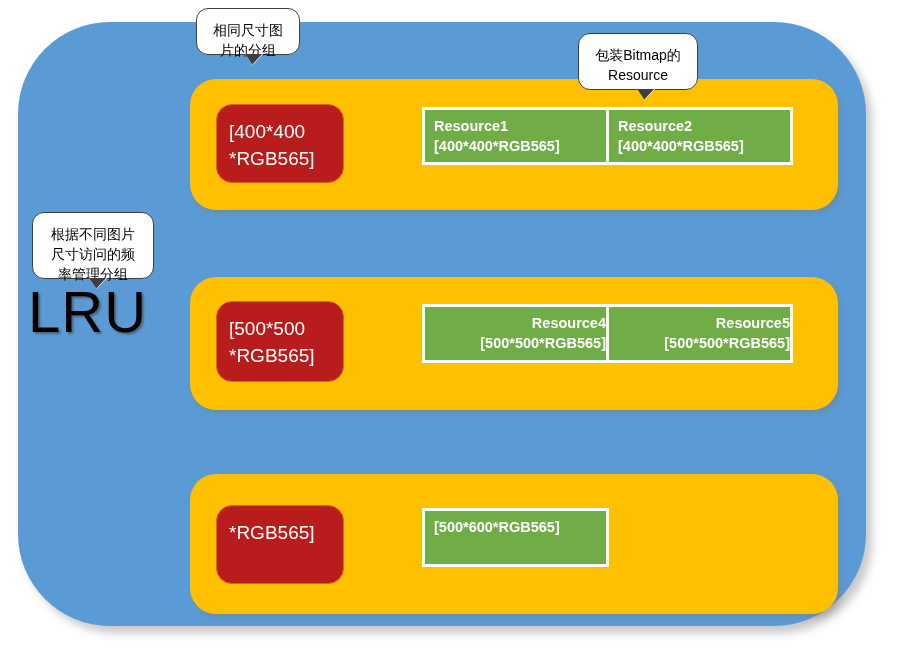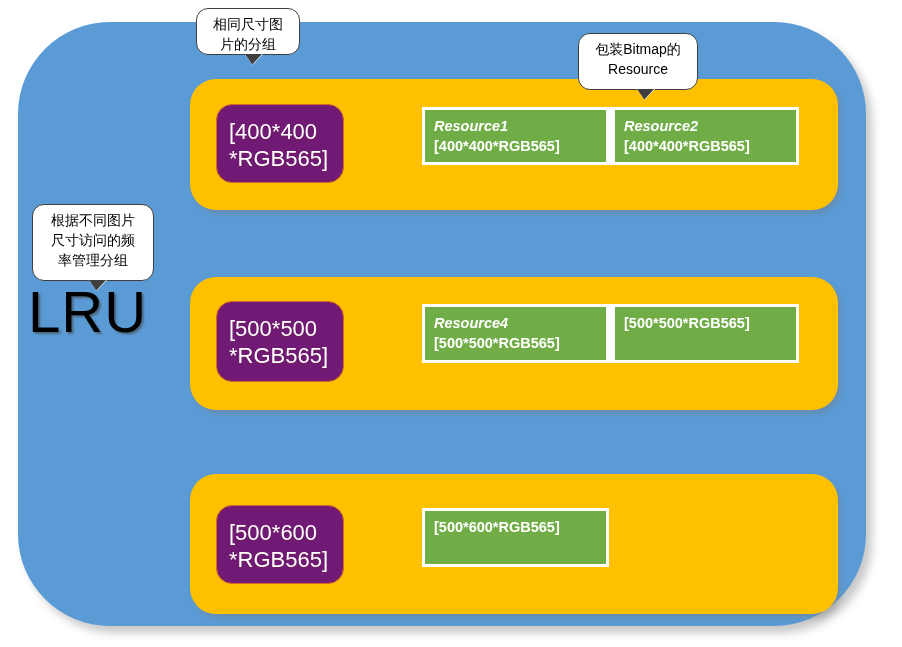--- a/index.html
+++ b/index.html
@@ -53,73 +53,73 @@
   }
   .group-1 { top: 57px;  height: 131px; }
   .group-2 { top: 255px; height: 133px; }
   .group-3 { top: 452px; height: 140px; }
 
   
   .key-box {
     position: absolute;
     left: 26px;
     width: 128px;
-    background: #701a75;
+    background: #b91c1c;
     border: 1px solid #d4671f;
     border-radius: 16px;
     box-sizing: border-box;
     color: #ffffff;
-    font-size: 22px;
+    font-size: 19px;
     line-height: 27px;
     padding: 13px 0 0 12px;
     text-shadow: 0 1px 1px rgba(120,60,10,0.25);
   }
   .key-box-1 { top: 25px; height: 79px; }
   .key-box-2 { top: 24px; height: 81px; padding-left: 12px; }
   .key-box-3 { top: 31px; height: 79px; }
   .key-line { display: block; white-space: nowrap; }
 
   
   .res-strip {
     position: absolute;
     display: flex;
     background: #ffffff;
     border: 3px solid #ffffff;
     box-sizing: border-box;
   }
   .res-strip-1 { left: 232px; top: 28px; height: 58px; }
-  .res-strip-2 { left: 232px; top: 27px; height: 59px; }
+  .res-strip-2 { left: 232px; top: 27px; height: 59px; text-align: right; }
   .res-strip-3 { left: 232px; top: 34px; height: 59px; }
 
   .res-cell {
     background: #70ad47;
     color: #ffffff;
     box-sizing: border-box;
     width: 181px;
     padding: 6px 0 0 9px;
     font-size: 14.5px;
     font-weight: bold;
     line-height: 20px;
   }
-  .res-cell + .res-cell { margin-left: 9px; }
-  .res-name  { display: block; white-space: nowrap; font-style: italic; }
+  .res-cell + .res-cell { margin-left: 3px; }
+  .res-name  { display: block; white-space: nowrap; }
   .res-spec  { display: block; white-space: nowrap; }
 
   
   .callout {
     position: absolute;
     background: #ffffff;
     border: 1px solid #3f3f3f;
     border-radius: 12px;
     text-align: center;
     color: #000000;
     box-sizing: border-box;
     font-size: 14px;
     line-height: 20px;
-    padding: 5px 6px;
+    padding: 11px 6px;
   }
   .callout .tail {
     position: absolute;
     bottom: -11px;
     width: 18px;
     height: 11px;
     background: #ffffff;
     clip-path: polygon(0 0, 100% 0, 42% 100%);
   }
   .callout .tail::before {
@@ -133,21 +133,21 @@
     clip-path: polygon(0 0, 100% 0, 42% 100%);
     z-index: -1;
   }
 
   .callout-same-size  { left: 196px; top: 8px;  width: 104px; height: 47px; }
   .callout-same-size .tail { left: 48px; }
 
   .callout-bitmap     { left: 578px; top: 33px; width: 120px; height: 57px; }
   .callout-bitmap .tail { left: 58px; }
 
-  .callout-lru        { left: 32px;  top: 204px; width: 122px; height: 77px; }
+  .callout-lru        { left: 32px;  top: 212px; width: 122px; height: 67px; }
   .callout-lru .tail  { left: 56px; }
 
   .cl-line { display: block; white-space: nowrap; }
 </style>
 </head>
 <body>
 
 <div class="lru-container">
 
   <div class="group group-1">
@@ -171,28 +171,28 @@
     <div class="key-box key-box-2">
       <span class="key-line">[500*500</span>
       <span class="key-line">*RGB565]</span>
     </div>
     <div class="res-strip res-strip-2">
       <div class="res-cell">
         <span class="res-name">Resource4</span>
         <span class="res-spec">[500*500*RGB565]</span>
       </div>
       <div class="res-cell">
+        <span class="res-name">Resource5</span>
         <span class="res-spec">[500*500*RGB565]</span>
       </div>
     </div>
   </div>
 
   <div class="group group-3">
     <div class="key-box key-box-3">
-      <span class="key-line">[500*600</span>
       <span class="key-line">*RGB565]</span>
     </div>
     <div class="res-strip res-strip-3">
       <div class="res-cell">
         <span class="res-spec">[500*600*RGB565]</span>
       </div>
     </div>
   </div>
 
 </div>

